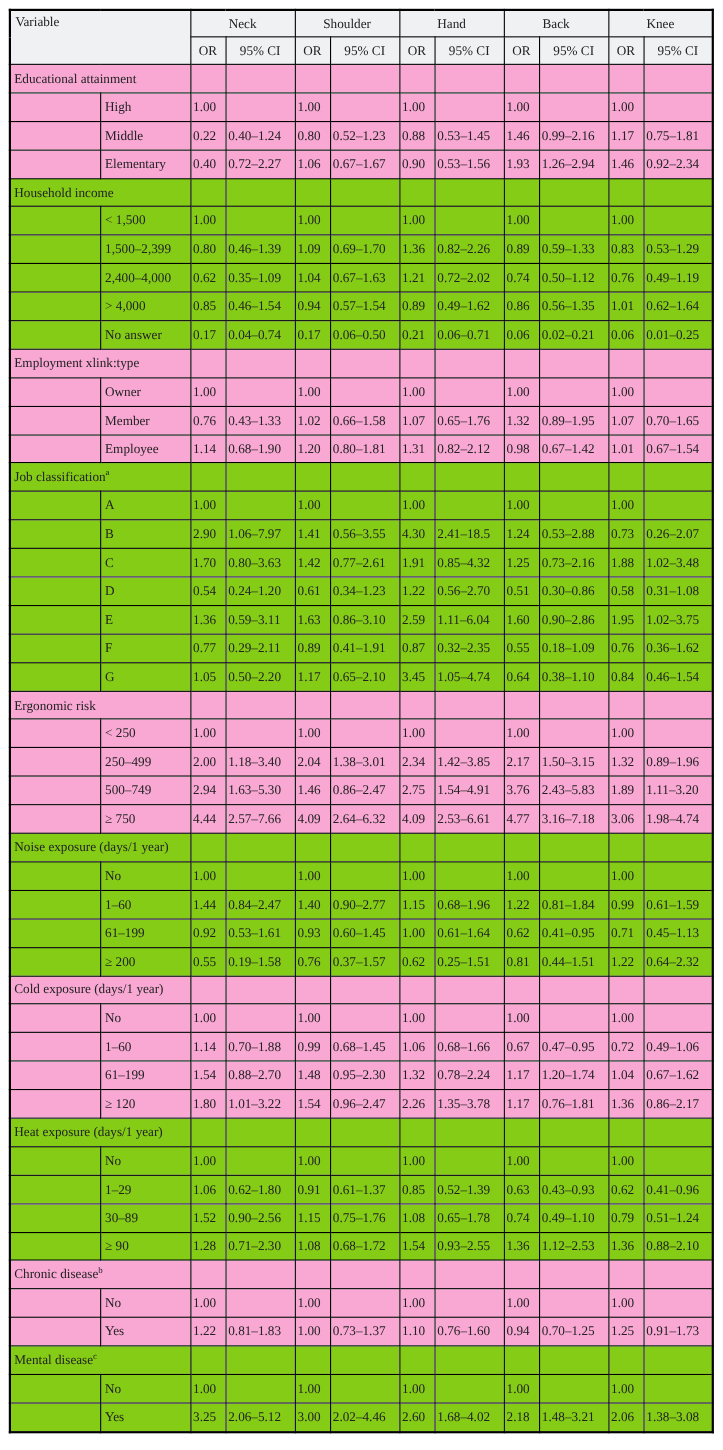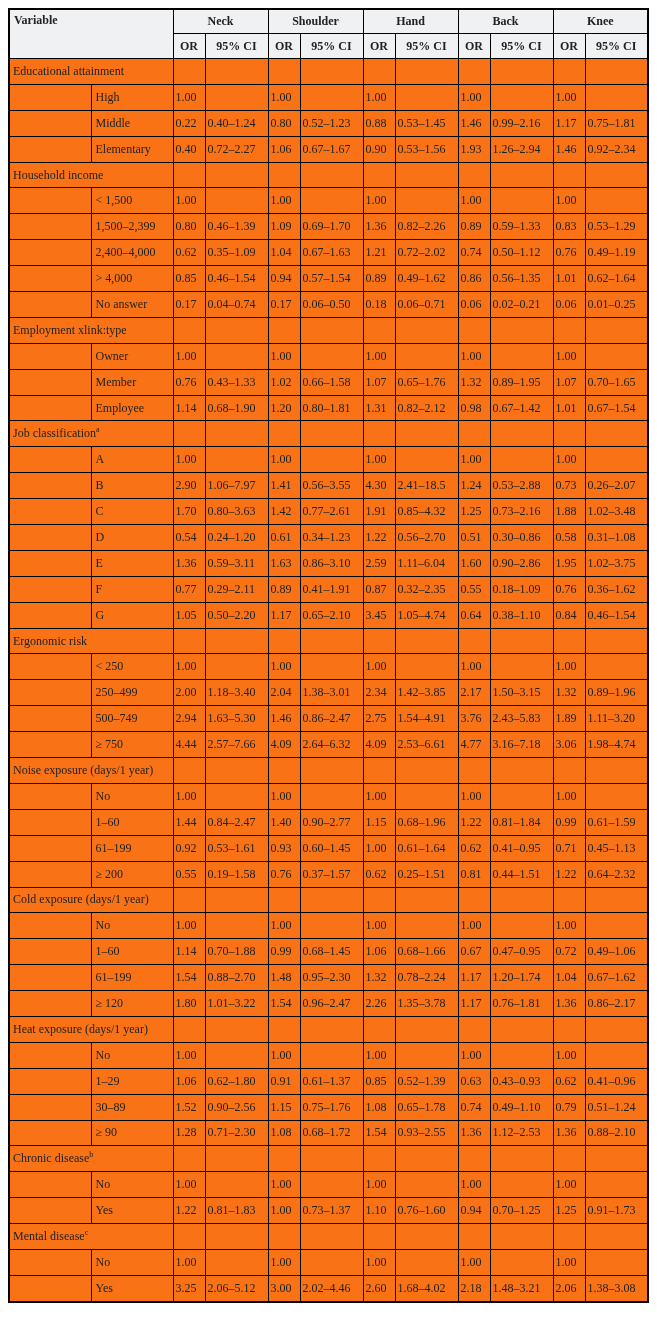--- a/index.html
+++ b/index.html
@@ -6,27 +6,27 @@
   body { width: 657px; height: 1318px; position: relative; font-family: "Liberation Serif", "DejaVu Serif", serif; color: #222; }
   table {
     position: absolute; left: 8px; top: 8px;
     border-collapse: collapse;
     width: 641px;
     table-layout: fixed;
     border: 2px solid #000;
     font-size: 12px;
   }
   td, th { border: 1px solid #000; padding: 0 4px; height: 24.9px; vertical-align: middle; white-space: nowrap; overflow: hidden; }
-  th { font-weight: bold; text-align: center; }
+  th { font-weight: normal; text-align: center; }
   th.var { text-align: left; vertical-align: top; padding-top: 3px; }
   thead tr { background: #f0f1f3; }
   thead tr.h1 th { height: 23px; }
   thead tr.h2 th { height: 24px; }
-  tr.shade { background: #f97316; }
-  tr.plain { background: #f97316; }
+  tr.shade { background: #84cc16; }
+  tr.plain { background: #f9a8d4; }
   td.or { padding: 0 2px; }
   td.ci { padding: 0 2px; }
   td.grp { padding-left: 3px; }
   sup { font-size: 8px; line-height: 0; vertical-align: super; }
   col.c-var1 { width: 82px; }
   col.c-var2 { width: 82px; }
   col.c-or { width: 32px; }
   col.c-ci { width: 63px; }
 </style>
 </head>
@@ -194,21 +194,21 @@
         <td class="or">1.01</td>
         <td class="ci">0.62–1.64</td>
       </tr>
       <tr class="shade">
         <td></td>
         <td>No answer</td>
         <td class="or">0.17</td>
         <td class="ci">0.04–0.74</td>
         <td class="or">0.17</td>
         <td class="ci">0.06–0.50</td>
-        <td class="or">0.18</td>
+        <td class="or">0.21</td>
         <td class="ci">0.06–0.71</td>
         <td class="or">0.06</td>
         <td class="ci">0.02–0.21</td>
         <td class="or">0.06</td>
         <td class="ci">0.01–0.25</td>
       </tr>
       <tr class="plain">
         <td colspan="2" class="grp"><span>Employment xlink:type</span></td>
         <td></td>
         <td></td>

